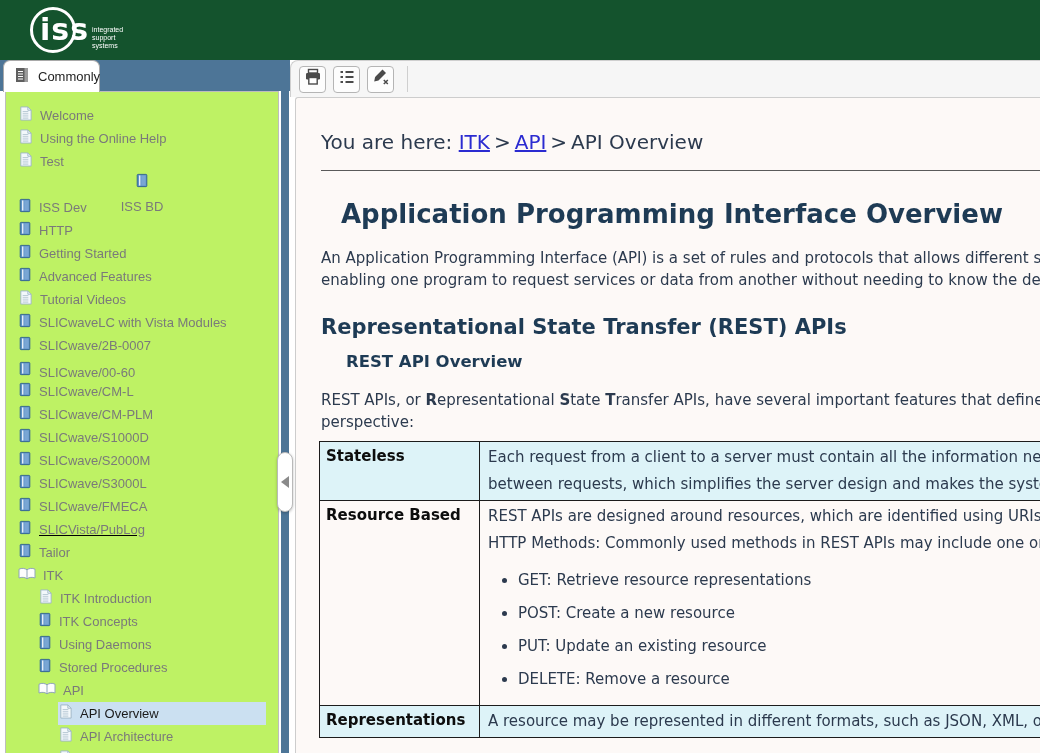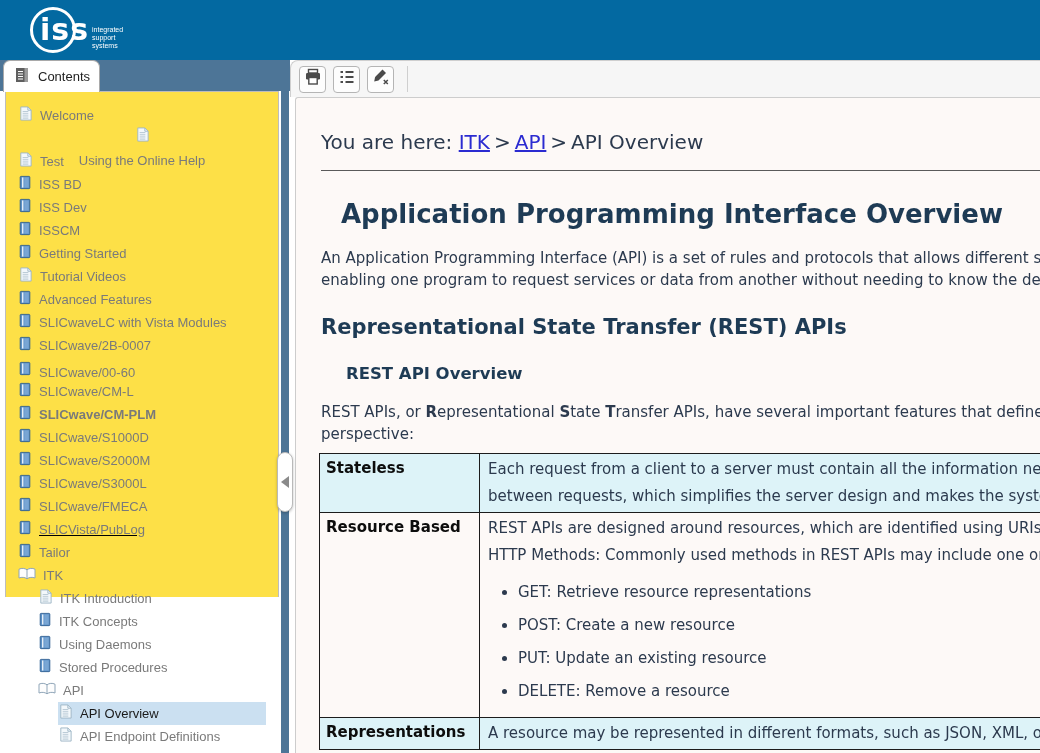--- a/index.html
+++ b/index.html
@@ -18,22 +18,22 @@
     line-height:8px; }
 
   
   .contents-tab { position:absolute; left:3px; top:60px; width:97px; height:32px;
     background:#fff; border:1px solid #a9a9a9; border-bottom:none;
     border-radius:7px 7px 0 0; display:flex; align-items:center; gap:8px;
     padding:0 10px; z-index:5; cursor:default; }
   .contents-tab .lbl { font-size:13px; color:#222; }
 
   
-  .sidebar { position:absolute; left:5px; top:91px; width:274px; height:506px;
-    background:#fde047; border:1px solid #bdbdbd; border-bottom:none; z-index:4; }
+  .sidebar { position:absolute; left:5px; top:91px; width:274px; height:662px;
+    background:#bef264; border:1px solid #bdbdbd; border-bottom:none; z-index:4; }
   .tree { position:absolute; left:0; top:12px; width:272px; }
   .tree-item { height:23px; display:flex; align-items:center; gap:7px;
     margin-right:12px; cursor:pointer; }
   .tree-item .ti-label { font-size:13px; color:#7a7a7a; white-space:nowrap; }
   .tree-item.sel { background:#cbe0f1; }
   .tree-item.sel .ti-label { color:#1a1a1a; }
   .tree-item svg { flex:0 0 auto; }
 
   
   .splitter { position:absolute; left:281px; top:91px; width:8px; height:662px; z-index:3; }
@@ -61,90 +61,90 @@
   .crumbs { font-size:20px; white-space:nowrap; }
   .crumbs a { color:#2b2bd1; text-decoration:underline; cursor:pointer; }
   .crumb-sep { padding:0 4px; }
   .doc hr { border:none; border-top:1px solid #5a5a5a; width:1400px; margin-top:16px; }
   h1.doc-title { font-size:26px; font-weight:bold; color:#1e3b55; margin-top:28px;
     white-space:nowrap;margin-left:20px; }
   .para { margin-top:18px; font-size:15px; line-height:22px; }
   .para .ln { white-space:nowrap; }
   h2.rest-h { font-size:21px; font-weight:bold; color:#1e3b55; margin-top:24px;
     white-space:nowrap; }
-  h3.rest-sub { font-size:16.5px; font-weight:bold; color:#1e3b55; margin-top:25px;
+  h3.rest-sub { font-size:16.5px; font-weight:bold; color:#1e3b55; margin-top:13px;
     margin-left:25px; white-space:nowrap; }
   .bseg { font-weight:bold; }
 
   
   table.feat { border-collapse:collapse; margin-top:8px; margin-left:-2px;
     table-layout:fixed; width:1400px; }
   table.feat td { border:1px solid #1c1c1c; vertical-align:top; }
   td.fname { width:160px; font-weight:bold; color:#0d0d0d; font-size:15px;
     padding:5px 6px; }
   td.fdesc { padding:2px 8px; font-size:15px; }
   tr.hl td { background:#ddf3f8; }
   .fdesc .dln { white-space:nowrap; line-height:27px; }
   .fdesc ul { margin:13px 0 13px 14px; padding-left:16px; }
   .fdesc li { margin-bottom:12px; line-height:21px; white-space:nowrap; color:#2c3a4e; }
 </style>
 </head>
 <body>
 
-<div class="header" style="background: #0369a1;">
+<div class="header" style="background: #14532d;">
   <div class="logo">
     <div class="logo-ring"></div>
     <div class="logo-text">iss</div>
     <div class="logo-tag" id="logo-tag">
         <div>integrated</div>
         <div>support</div>
         <div>systems</div>
       </div>
   </div>
 </div>
 <div class="tabstrip-bg" style="background: rgb(77, 117, 151);"></div>
 
 <div class="contents-tab">
   <span>
     <svg width="16" height="16" viewBox="0 0 16 16">
       <rect x="2" y="1" width="12" height="14" fill="#5f5f5f"></rect>
       <rect x="10.5" y="1" width="3.5" height="14" fill="#9c9c9c"></rect>
       <path d="M4 4.5h5M4 7h5M4 9.5h5M4 12h5" stroke="#fff" stroke-width="1.1"></path>
     </svg>
   </span>
-  <span class="lbl">Contents</span>
+  <span class="lbl">Commonly</span>
 </div>
 
 <div class="sidebar">
   <div class="tree" id="tree">
       <div class="tree-item" style="margin-left: 12px;">
         <span><svg width="15" height="15" viewBox="0 0 16 16">
             <path d="M3 1h7.5L14 4.5V15H3z" fill="#f3f8fb" stroke="#9fb6c6"></path>
             <path d="M10.5 1v3.5H14" fill="none" stroke="#9fb6c6"></path>
             <path d="M5 6h6M5 8.3h6M5 10.6h6M5 12.9h6" stroke="#a9bccb" stroke-width="0.9"></path>
           </svg></span>
         <span class="ti-label">Welcome</span>
       </div>
+      <div class="tree-item" style="margin-left: 12px;">
+        <span><svg width="15" height="15" viewBox="0 0 16 16">
+            <path d="M3 1h7.5L14 4.5V15H3z" fill="#f3f8fb" stroke="#9fb6c6"></path>
+            <path d="M10.5 1v3.5H14" fill="none" stroke="#9fb6c6"></path>
+            <path d="M5 6h6M5 8.3h6M5 10.6h6M5 12.9h6" stroke="#a9bccb" stroke-width="0.9"></path>
+          </svg></span>
+        <span class="ti-label">Using the Online Help</span>
+      </div>
+      <div class="tree-item" style="margin-left: 12px;">
+        <span><svg width="15" height="15" viewBox="0 0 16 16">
+            <path d="M3 1h7.5L14 4.5V15H3z" fill="#f3f8fb" stroke="#9fb6c6"></path>
+            <path d="M10.5 1v3.5H14" fill="none" stroke="#9fb6c6"></path>
+            <path d="M5 6h6M5 8.3h6M5 10.6h6M5 12.9h6" stroke="#a9bccb" stroke-width="0.9"></path>
+          </svg></span>
+        <span class="ti-label">Test</span>
+      </div>
       <div class="tree-item" style="margin-left: 12px; flex-direction: column;">
-        <span><svg width="15" height="15" viewBox="0 0 16 16">
-            <path d="M3 1h7.5L14 4.5V15H3z" fill="#f3f8fb" stroke="#9fb6c6"></path>
-            <path d="M10.5 1v3.5H14" fill="none" stroke="#9fb6c6"></path>
-            <path d="M5 6h6M5 8.3h6M5 10.6h6M5 12.9h6" stroke="#a9bccb" stroke-width="0.9"></path>
-          </svg></span>
-        <span class="ti-label">Using the Online Help</span>
-      </div>
-      <div class="tree-item" style="margin-left: 12px;">
-        <span><svg width="15" height="15" viewBox="0 0 16 16">
-            <path d="M3 1h7.5L14 4.5V15H3z" fill="#f3f8fb" stroke="#9fb6c6"></path>
-            <path d="M10.5 1v3.5H14" fill="none" stroke="#9fb6c6"></path>
-            <path d="M5 6h6M5 8.3h6M5 10.6h6M5 12.9h6" stroke="#a9bccb" stroke-width="0.9"></path>
-          </svg></span>
-        <span class="ti-label">Test</span>
-      </div>
-      <div class="tree-item" style="margin-left: 12px;">
         <span><svg width="14" height="15" viewBox="0 0 16 16">
             <rect x="2.5" y="1" width="11" height="14" rx="1" fill="#5d92c8" stroke="#2b5c90"></rect>
             <rect x="4.6" y="2.2" width="1.6" height="11.6" fill="#e9f1f9"></rect>
             <rect x="7.2" y="2.2" width="5" height="11.6" fill="#79a6d4"></rect>
           </svg></span>
         <span class="ti-label">ISS BD</span>
       </div>
       <div class="tree-item" style="margin-left: 12px;">
         <span><svg width="14" height="15" viewBox="0 0 16 16">
             <rect x="2.5" y="1" width="11" height="14" rx="1" fill="#5d92c8" stroke="#2b5c90"></rect>
@@ -152,52 +152,52 @@
             <rect x="7.2" y="2.2" width="5" height="11.6" fill="#79a6d4"></rect>
           </svg></span>
         <span class="ti-label">ISS Dev</span>
       </div>
       <div class="tree-item" style="margin-left: 12px;">
         <span><svg width="14" height="15" viewBox="0 0 16 16">
             <rect x="2.5" y="1" width="11" height="14" rx="1" fill="#5d92c8" stroke="#2b5c90"></rect>
             <rect x="4.6" y="2.2" width="1.6" height="11.6" fill="#e9f1f9"></rect>
             <rect x="7.2" y="2.2" width="5" height="11.6" fill="#79a6d4"></rect>
           </svg></span>
-        <span class="ti-label">ISSCM</span>
+        <span class="ti-label">HTTP</span>
       </div>
       <div class="tree-item" style="margin-left: 12px;">
         <span><svg width="14" height="15" viewBox="0 0 16 16">
             <rect x="2.5" y="1" width="11" height="14" rx="1" fill="#5d92c8" stroke="#2b5c90"></rect>
             <rect x="4.6" y="2.2" width="1.6" height="11.6" fill="#e9f1f9"></rect>
             <rect x="7.2" y="2.2" width="5" height="11.6" fill="#79a6d4"></rect>
           </svg></span>
         <span class="ti-label">Getting Started</span>
       </div>
       <div class="tree-item" style="margin-left: 12px;">
+        <span><svg width="14" height="15" viewBox="0 0 16 16">
+            <rect x="2.5" y="1" width="11" height="14" rx="1" fill="#5d92c8" stroke="#2b5c90"></rect>
+            <rect x="4.6" y="2.2" width="1.6" height="11.6" fill="#e9f1f9"></rect>
+            <rect x="7.2" y="2.2" width="5" height="11.6" fill="#79a6d4"></rect>
+          </svg></span>
+        <span class="ti-label">Advanced Features</span>
+      </div>
+      <div class="tree-item" style="margin-left: 12px;">
         <span><svg width="15" height="15" viewBox="0 0 16 16">
             <path d="M3 1h7.5L14 4.5V15H3z" fill="#f3f8fb" stroke="#9fb6c6"></path>
             <path d="M10.5 1v3.5H14" fill="none" stroke="#9fb6c6"></path>
             <path d="M5 6h6M5 8.3h6M5 10.6h6M5 12.9h6" stroke="#a9bccb" stroke-width="0.9"></path>
           </svg></span>
         <span class="ti-label">Tutorial Videos</span>
       </div>
       <div class="tree-item" style="margin-left: 12px;">
         <span><svg width="14" height="15" viewBox="0 0 16 16">
             <rect x="2.5" y="1" width="11" height="14" rx="1" fill="#5d92c8" stroke="#2b5c90"></rect>
             <rect x="4.6" y="2.2" width="1.6" height="11.6" fill="#e9f1f9"></rect>
             <rect x="7.2" y="2.2" width="5" height="11.6" fill="#79a6d4"></rect>
           </svg></span>
-        <span class="ti-label">Advanced Features</span>
-      </div>
-      <div class="tree-item" style="margin-left: 12px;">
-        <span><svg width="14" height="15" viewBox="0 0 16 16">
-            <rect x="2.5" y="1" width="11" height="14" rx="1" fill="#5d92c8" stroke="#2b5c90"></rect>
-            <rect x="4.6" y="2.2" width="1.6" height="11.6" fill="#e9f1f9"></rect>
-            <rect x="7.2" y="2.2" width="5" height="11.6" fill="#79a6d4"></rect>
-          </svg></span>
         <span class="ti-label">SLICwaveLC with Vista Modules</span>
       </div>
       <div class="tree-item" style="margin-left: 12px;">
         <span><svg width="14" height="15" viewBox="0 0 16 16">
             <rect x="2.5" y="1" width="11" height="14" rx="1" fill="#5d92c8" stroke="#2b5c90"></rect>
             <rect x="4.6" y="2.2" width="1.6" height="11.6" fill="#e9f1f9"></rect>
             <rect x="7.2" y="2.2" width="5" height="11.6" fill="#79a6d4"></rect>
           </svg></span>
         <span class="ti-label">SLICwave/2B-0007</span>
       </div>
@@ -210,21 +210,21 @@
         <span class="ti-label">SLICwave/00-60</span>
       </div>
       <div class="tree-item" style="margin-left: 12px;">
         <span><svg width="14" height="15" viewBox="0 0 16 16">
             <rect x="2.5" y="1" width="11" height="14" rx="1" fill="#5d92c8" stroke="#2b5c90"></rect>
             <rect x="4.6" y="2.2" width="1.6" height="11.6" fill="#e9f1f9"></rect>
             <rect x="7.2" y="2.2" width="5" height="11.6" fill="#79a6d4"></rect>
           </svg></span>
         <span class="ti-label">SLICwave/CM-L</span>
       </div>
-      <div class="tree-item" style="margin-left: 12px; font-weight: bold;">
+      <div class="tree-item" style="margin-left: 12px;">
         <span><svg width="14" height="15" viewBox="0 0 16 16">
             <rect x="2.5" y="1" width="11" height="14" rx="1" fill="#5d92c8" stroke="#2b5c90"></rect>
             <rect x="4.6" y="2.2" width="1.6" height="11.6" fill="#e9f1f9"></rect>
             <rect x="7.2" y="2.2" width="5" height="11.6" fill="#79a6d4"></rect>
           </svg></span>
         <span class="ti-label">SLICwave/CM-PLM</span>
       </div>
       <div class="tree-item" style="margin-left: 12px;">
         <span><svg width="14" height="15" viewBox="0 0 16 16">
             <rect x="2.5" y="1" width="11" height="14" rx="1" fill="#5d92c8" stroke="#2b5c90"></rect>
@@ -319,20 +319,28 @@
           </svg></span>
         <span class="ti-label">API</span>
       </div>
       <div class="tree-item sel" style="margin-left: 52px;">
         <span><svg width="15" height="15" viewBox="0 0 16 16">
             <path d="M3 1h7.5L14 4.5V15H3z" fill="#f3f8fb" stroke="#9fb6c6"></path>
             <path d="M10.5 1v3.5H14" fill="none" stroke="#9fb6c6"></path>
             <path d="M5 6h6M5 8.3h6M5 10.6h6M5 12.9h6" stroke="#a9bccb" stroke-width="0.9"></path>
           </svg></span>
         <span class="ti-label">API Overview</span>
+      </div>
+      <div class="tree-item" style="margin-left: 52px;">
+        <span><svg width="15" height="15" viewBox="0 0 16 16">
+            <path d="M3 1h7.5L14 4.5V15H3z" fill="#f3f8fb" stroke="#9fb6c6"></path>
+            <path d="M10.5 1v3.5H14" fill="none" stroke="#9fb6c6"></path>
+            <path d="M5 6h6M5 8.3h6M5 10.6h6M5 12.9h6" stroke="#a9bccb" stroke-width="0.9"></path>
+          </svg></span>
+        <span class="ti-label">API Architecture</span>
       </div>
       <div class="tree-item" style="margin-left: 52px;">
         <span><svg width="15" height="15" viewBox="0 0 16 16">
             <path d="M3 1h7.5L14 4.5V15H3z" fill="#f3f8fb" stroke="#9fb6c6"></path>
             <path d="M10.5 1v3.5H14" fill="none" stroke="#9fb6c6"></path>
             <path d="M5 6h6M5 8.3h6M5 10.6h6M5 12.9h6" stroke="#a9bccb" stroke-width="0.9"></path>
           </svg></span>
         <span class="ti-label">API Endpoint Definitions</span>
       </div>
     </div>

